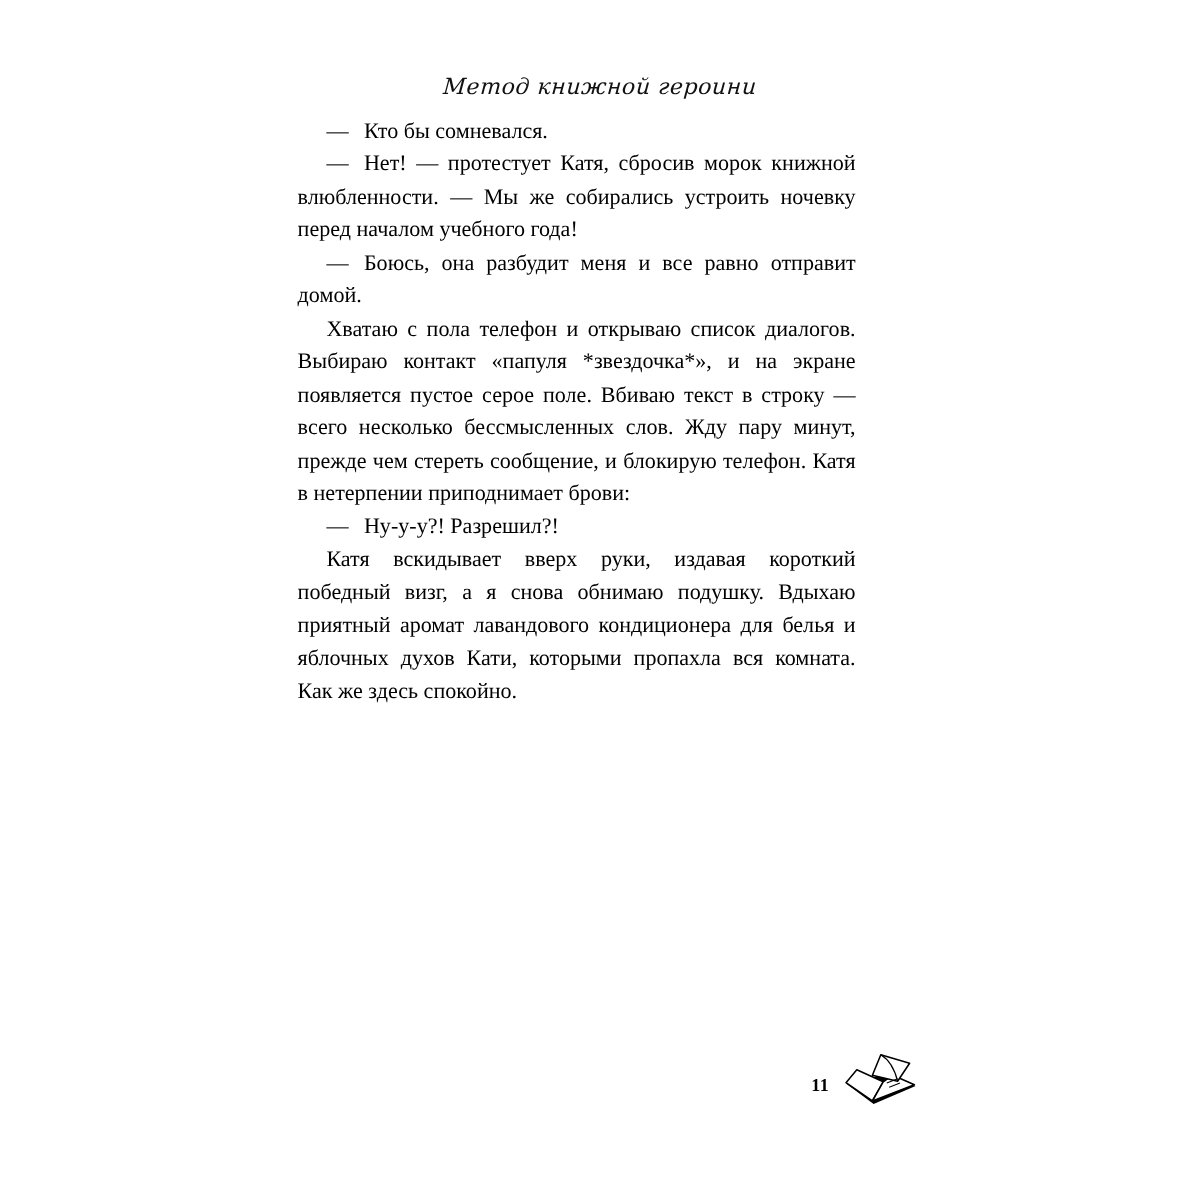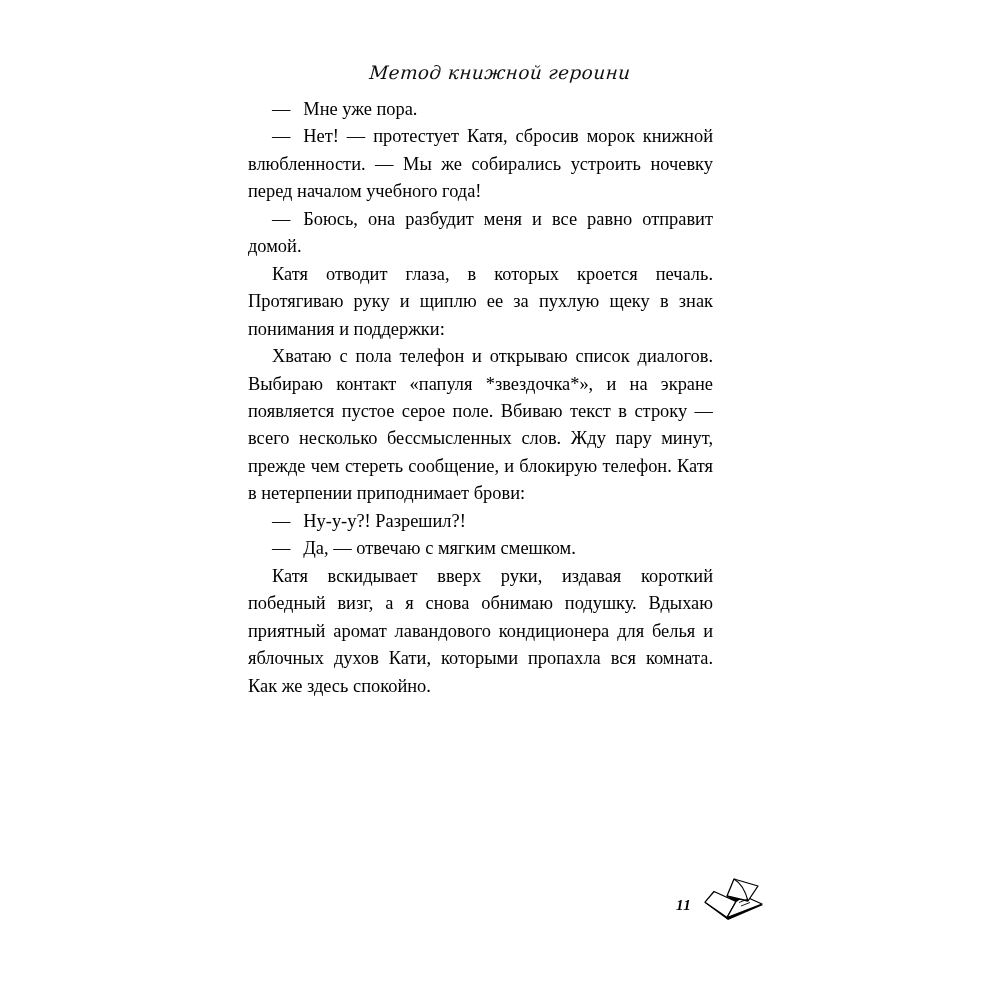--- a/index.html
+++ b/index.html
@@ -71,21 +71,20 @@
   
   .folio {
     position: absolute;
     left: 676px;
     top: 897px;
     font-family: "Liberation Serif", "DejaVu Serif", serif;
     font-weight: bold;
     font-size: 15px;
     color: #000000;
     letter-spacing: 0.5px;
-    font-style: italic;
   }
 
   .book-mark {
     position: absolute;
     left: 703px;
     top: 876px;
     width: 62px;
     height: 52px;
   }
   .book-mark svg {
@@ -95,27 +94,25 @@
   }
 </style>
 </head>
 <body>
 
 <div class="page">
 
   <div class="running-head">Метод книжной героини</div>
 
   <div class="text-block">
-      <p><span class="dash">—</span>Мне уже пора.</p>
+      <p><span class="dash">—</span>Кто бы сомневался.</p>
       <p><span class="dash">—</span>Нет! — протестует Катя, сбросив морок книжной влюбленности. — Мы же собирались устроить ночевку перед началом учебного года!</p>
       <p><span class="dash">—</span>Боюсь, она разбудит меня и все равно отправит домой.</p>
-      <p>Катя отводит глаза, в которых кроется печаль. Протягиваю руку и щиплю ее за пухлую щеку в знак понимания и поддержки:</p>
       <p>Хватаю с пола телефон и открываю список диалогов. Выбираю контакт «папуля *звездочка*», и на экране появляется пустое серое поле. Вбиваю текст в строку — всего несколько бессмысленных слов. Жду пару минут, прежде чем стереть сообщение, и блокирую телефон. Катя в нетерпении приподнимает брови:</p>
       <p><span class="dash">—</span>Ну-у-у?! Разрешил?!</p>
-      <p><span class="dash">—</span>Да, — отвечаю с мягким смешком.</p>
       <p>Катя вскидывает вверх руки, издавая короткий победный визг, а я снова обнимаю подушку. Вдыхаю приятный аромат лавандового кондиционера для белья и яблочных духов Кати, которыми пропахла вся комната. Как же здесь спокойно.</p>
     </div>
 
   <div class="folio">11</div>
 
   <div class="book-mark">
     <svg viewBox="0 0 62 52" xmlns="http://www.w3.org/2000/svg">
 
       <path d="M2 27 L25 44 L60 29 L36 19 Z" fill="#000000"></path>
 

